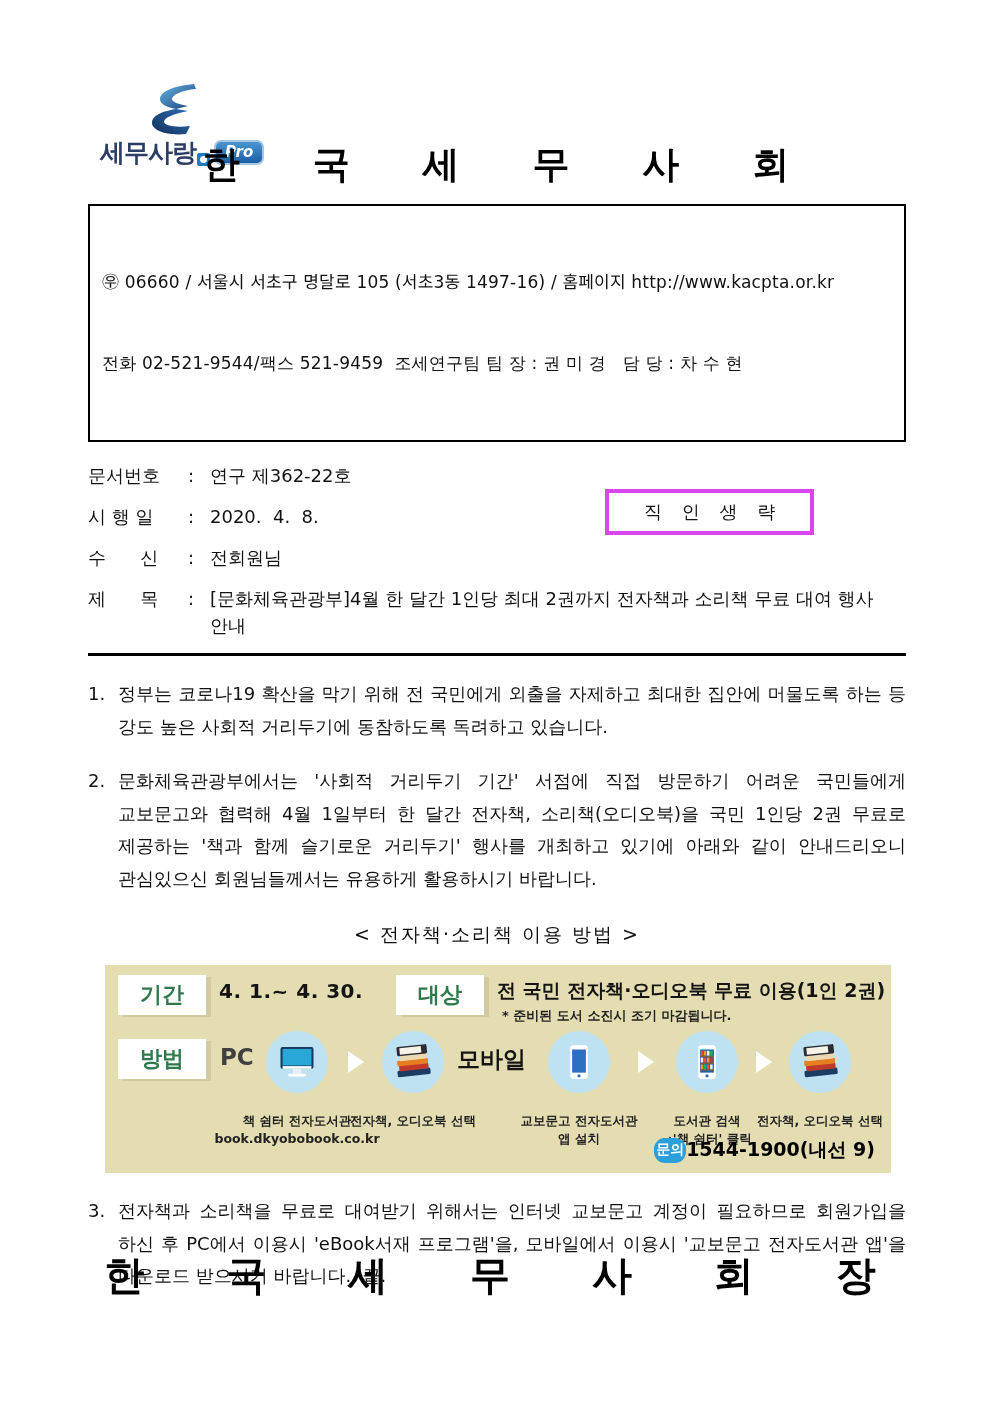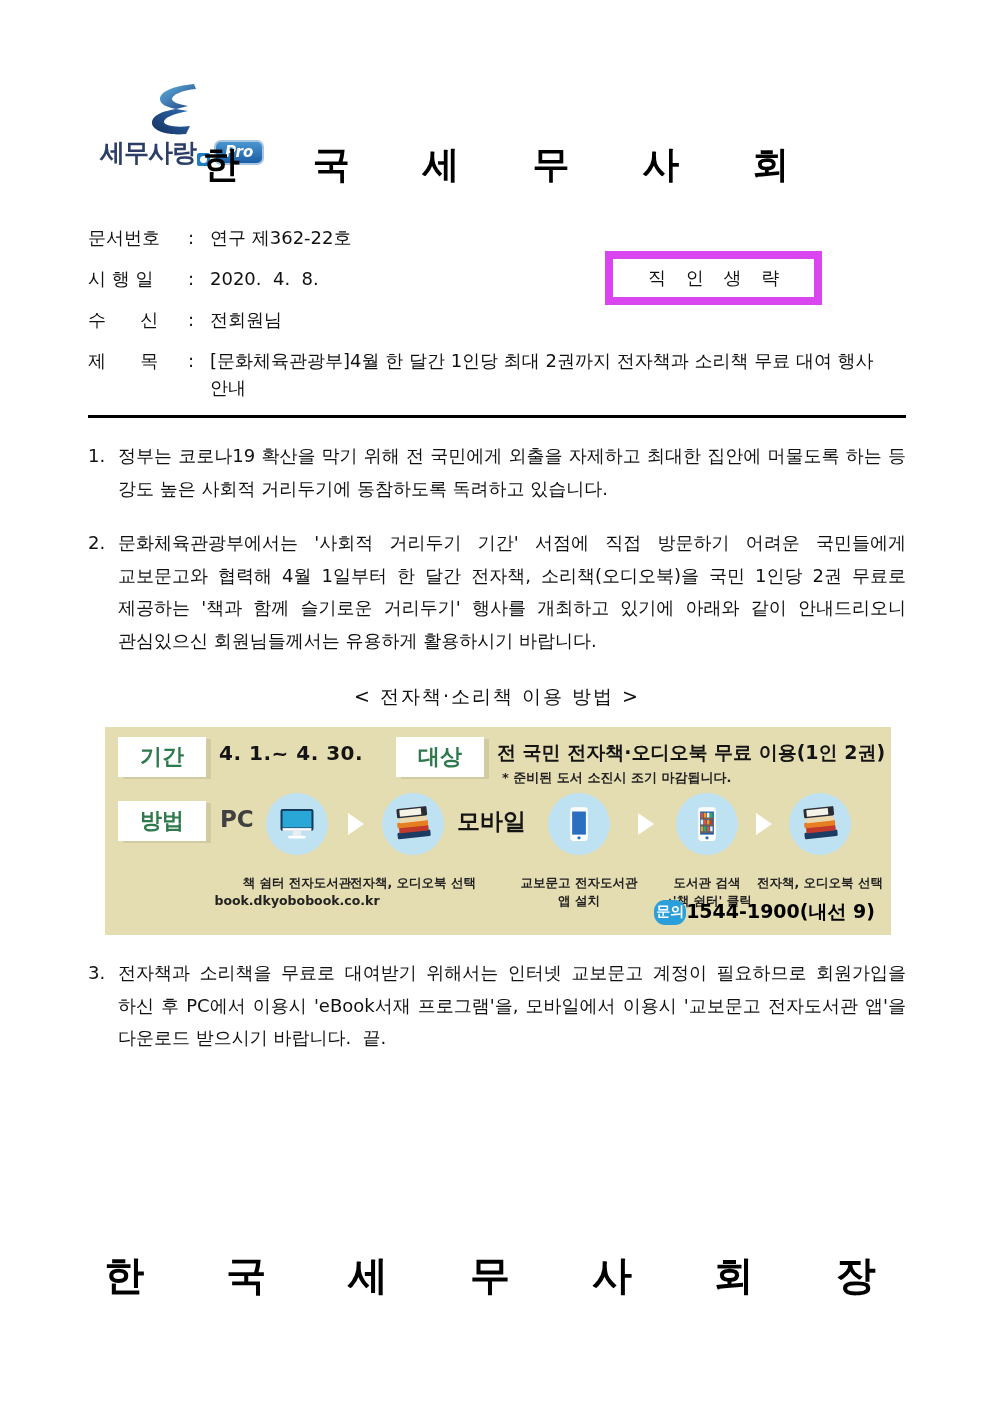--- a/index.html
+++ b/index.html
@@ -20,21 +20,21 @@
 
   .content { position:absolute; left:88px; top:204px; width:818px; }
 
   .addr-box { border:2px solid #000; padding:9px 8px 9px 12px; font-size:17px; line-height:27px; letter-spacing:0.2px; white-space:pre-wrap; }
 
   .doc-info { position:relative; margin-top:20px; font-size:18px; }
   .docrow { display:flex; margin-bottom:14px; line-height:27px; }
   .docrow .lbl { flex:none; width:100px; white-space:pre; }
   .docrow .colon { flex:none; width:22px; }
   .docrow .val { flex:1; white-space:pre-wrap; word-break:keep-all; }
-  .stamp { position:absolute; left:517px; top:27px; border:8px solid #d946ef; padding:7px 28px; font-size:18px; letter-spacing:7px; text-indent:7px; background:#fff; }
+  .stamp { position:absolute; left:517px; top:27px; border:4px solid #d946ef; padding:7px 28px; font-size:18px; letter-spacing:7px; text-indent:7px; background:#fff; }
 
   .rule { border-top:3px solid #000; margin-top:6px; }
 
   .para { display:flex; margin-top:22px; font-size:18px; line-height:32.5px; }
   .para .pnum { flex:none; width:30px; }
   .para .ptxt { flex:1; text-align:justify; word-break:keep-all; white-space:pre-wrap; }
 
   .section-title { text-align:center; margin-top:27px; font-size:19px; letter-spacing:2px; font-weight:normal; }
   .doc-link { display:block; text-align:center; margin-top:23px; font-size:18px; color:#44546a; text-decoration:underline; cursor:pointer; }
 
@@ -85,20 +85,24 @@
       <span class="brand-text">세무사랑</span>
       <span class="rang-mark"></span>
       <span class="pro-badge">Pro</span>
     </div>
   </div>
 
   <div class="main-title">한 국 세 무 사 회</div>
 
   <div class="content">
 
+    <div class="addr-box">
+      <div>㉾ 06660 / 서울시 서초구 명달로 105 (서초3동 1497-16) / 홈페이지 http://www.kacpta.or.kr</div>
+      <div>전화 02-521-9544/팩스 521-9459  조세연구팀 팀 장 : 권 미 경   담 당 : 차 수 현</div>
+    </div>
 
     <div class="doc-info">
       <div class="docrow">
         <span class="lbl">문서번호</span>
           <span class="colon">:</span>
         <span class="val">연구 제362-22호</span>
       </div>
       <div class="docrow">
         <span class="lbl">시 행 일</span>
           <span class="colon">:</span>

